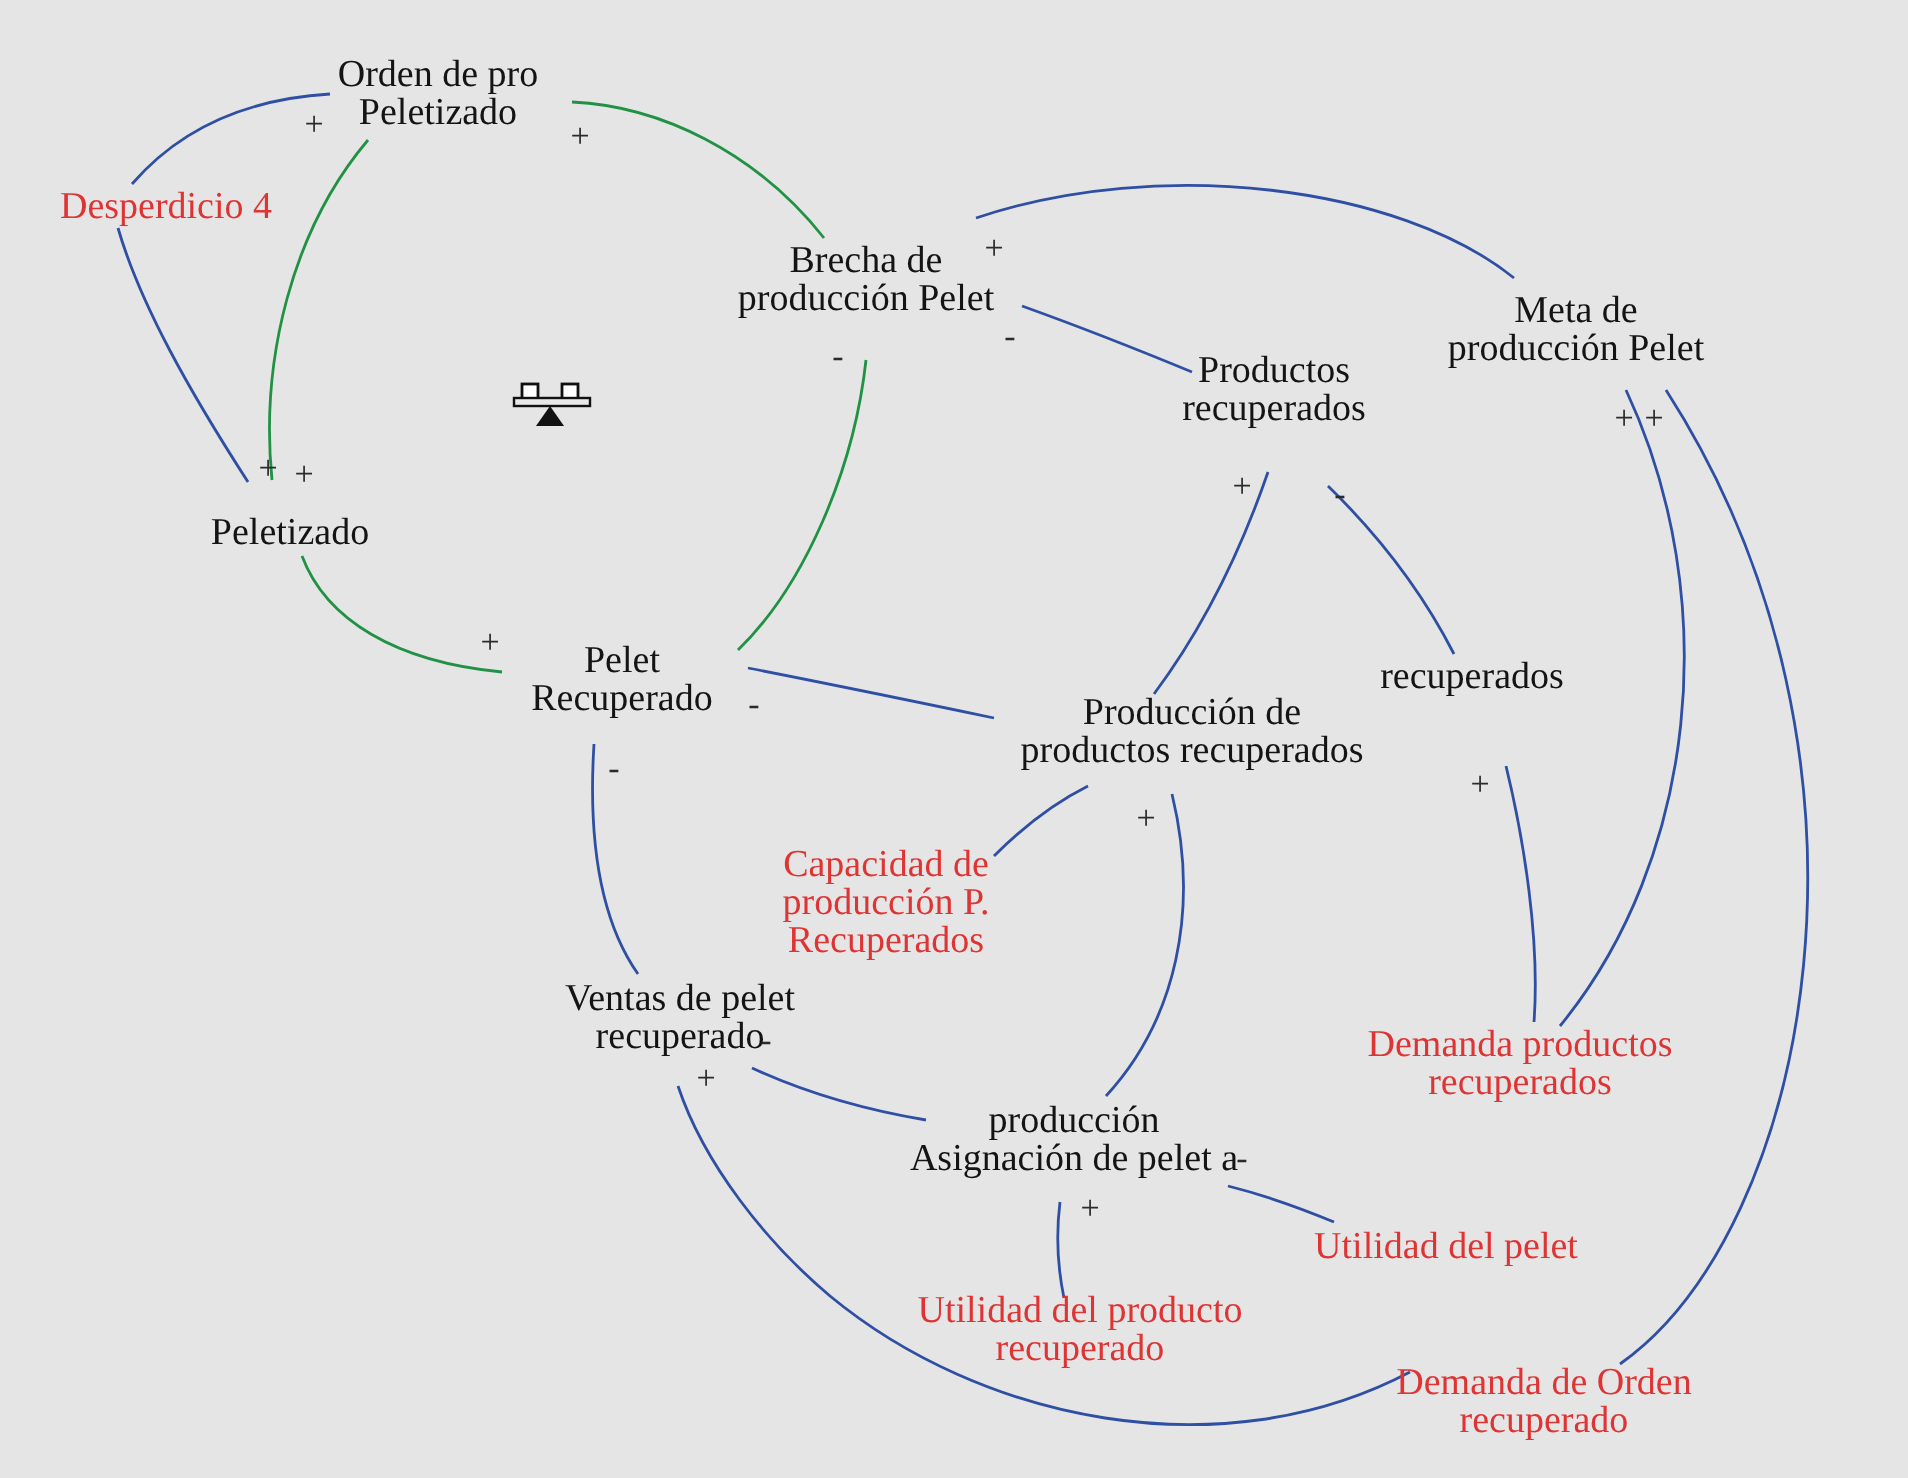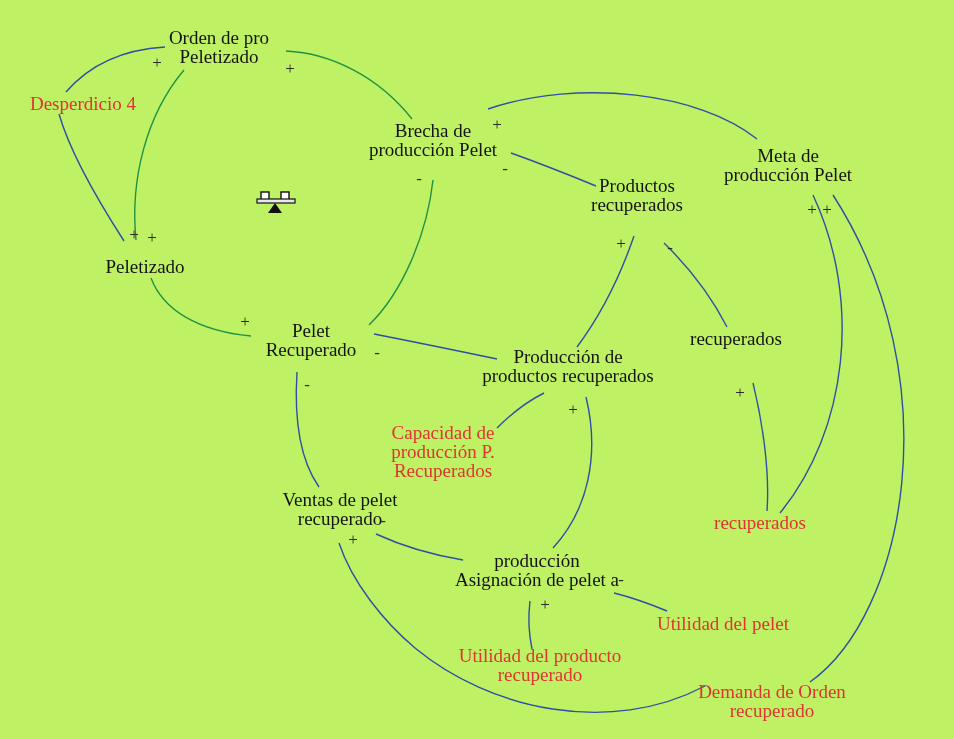--- a/index.html
+++ b/index.html
@@ -1,17 +1,17 @@
 <!DOCTYPE html>
 <html><head>
 <meta charset="utf-8">
 <style>
   html,body{margin:0;padding:0;background:#ffffff;}
   #stage{
-    position:relative;width:954px;height:739px;background:#bef264;overflow:hidden;
+    position:relative;width:954px;height:739px;background:#e5e5e5;overflow:hidden;
     font-family:"Liberation Serif","DejaVu Serif",serif;
   }
   #arrow-layer{position:absolute;left:0;top:0;width:954px;height:739px;}
   #arrow-layer path{fill:none;stroke-width:1.4px;}
   #arrow-layer path.blue{stroke:#2e4fa3;}
   #arrow-layer path.green{stroke:#219244;}
   .node{
     position:absolute;transform:translateX(-50%);
     font-size:19px;line-height:19px;text-align:center;white-space:nowrap;
     color:#141414;
@@ -98,21 +98,21 @@
 
   <div class="node" style="left:311px;top:321px">
     <div>Pelet</div>
     <div>Recuperado</div>
   </div>
 
   <div class="node" style="left:736px;top:329px">
     <div>recuperados</div>
   </div>
 
-  <div class="node" style="left:568px;top:347px">
+  <div class="node" style="left:596px;top:347px">
     <div>Producción de</div>
     <div>productos recuperados</div>
   </div>
 
   <div class="node red" style="left:443px;top:423px">
     <div>Capacidad de</div>
     <div>producción P.</div>
     <div>Recuperados</div>
   </div>
 
@@ -129,20 +129,21 @@
   <div class="node red" style="left:723px;top:614px">
     <div>Utilidad del pelet</div>
   </div>
 
   <div class="node red" style="left:540px;top:646px">
     <div>Utilidad del producto</div>
     <div>recuperado</div>
   </div>
 
   <div class="node red" style="left:760px;top:513px">
+    <div>Demanda productos</div>
     <div>recuperados</div>
   </div>
 
   <div class="node red" style="left:772px;top:682px">
     <div>Demanda de Orden</div>
     <div>recuperado</div>
   </div>
 
   <div class="sign" style="left:157px;top:62px">+</div>
   <div class="sign" style="left:134px;top:234px">+</div>

